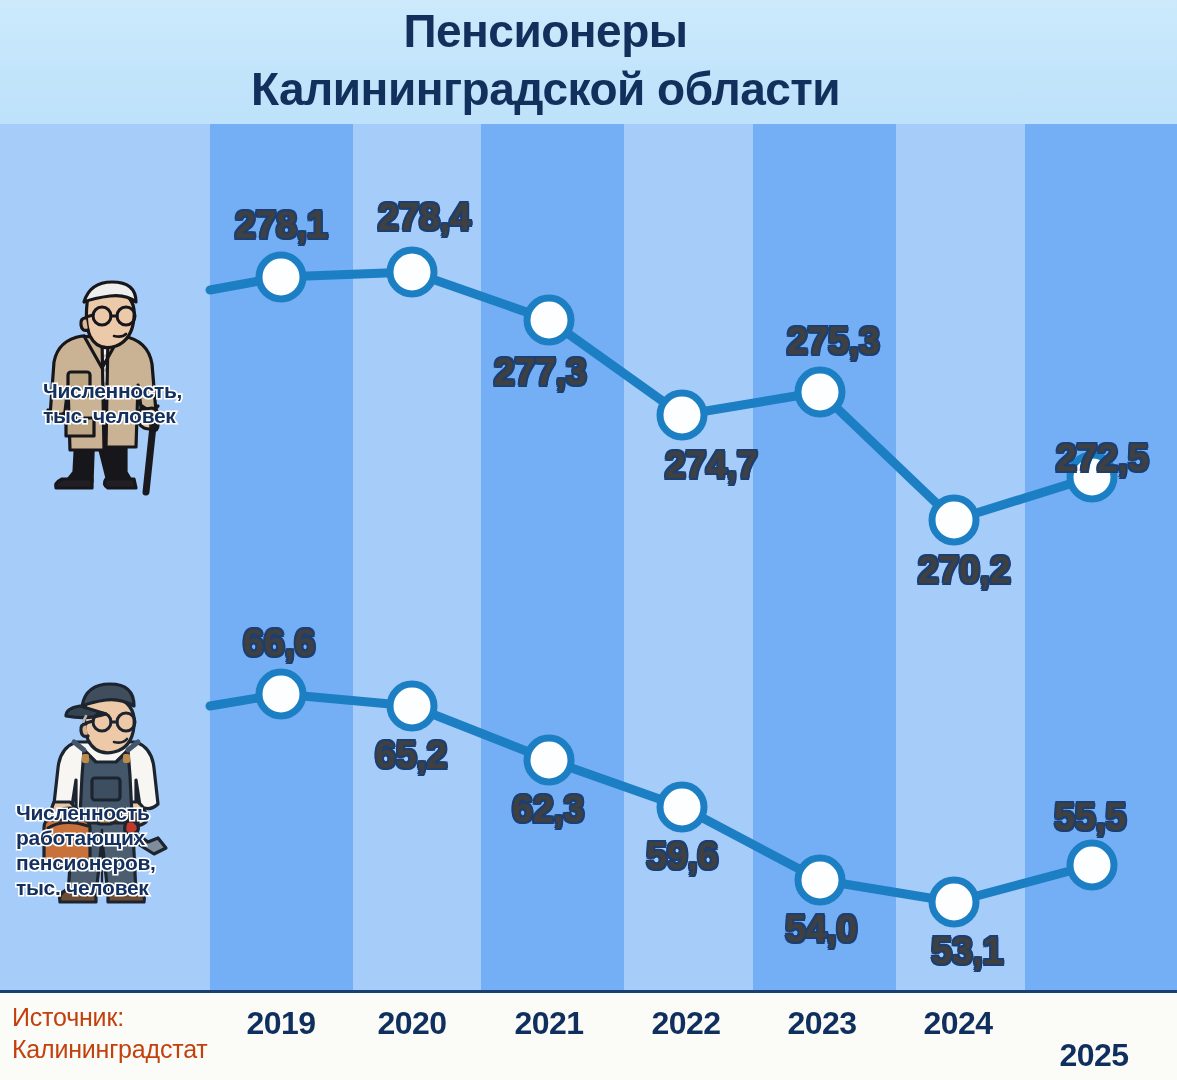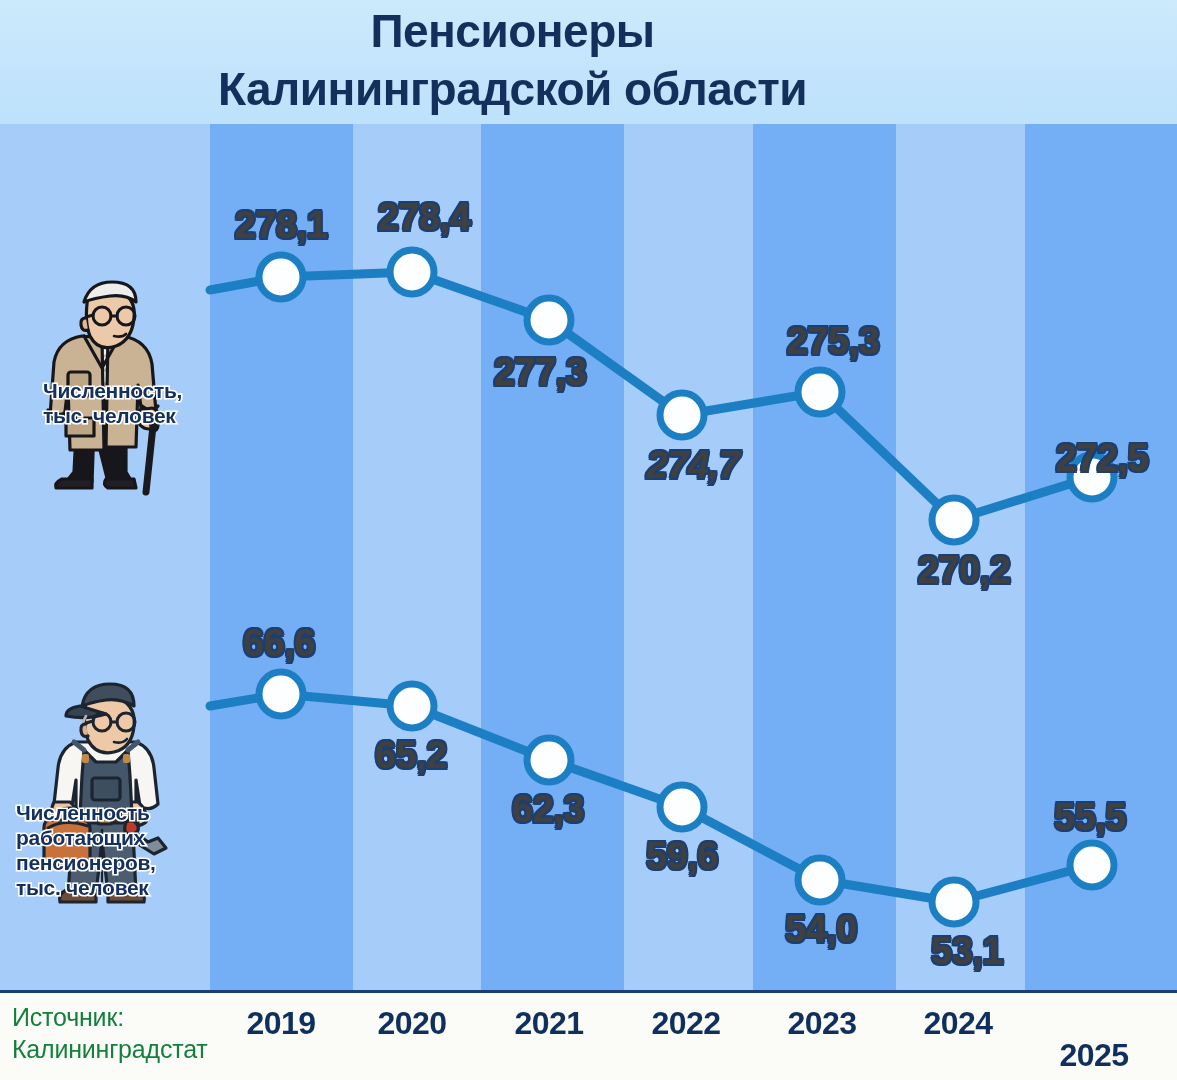--- a/index.html
+++ b/index.html
@@ -30,20 +30,21 @@
     position: absolute;
     left: 0; top: 2px;
     width: 1025px;
     text-align: center;
     color: #132f5c;
     font-weight: bold;
     font-size: 46px;
     line-height: 58px;
     letter-spacing: -0.5px;
     font-family: "Liberation Sans", sans-serif;
+    padding-left: 33px;
   }
   .title .line { display: block; }
 
   
   .plot {
     position: absolute;
     left: 0; top: 124px;
     width: 1177px;
     height: 866px;
     background: #a6ccfa;
@@ -103,21 +104,21 @@
     position: absolute;
     left: 0; top: 990px;
     width: 1177px;
     height: 90px;
     background: #fbfbf7;
     border-top: 3px solid #1b3f72;
   }
   .source {
     position: absolute;
     left: 12px; top: 8px;
-    color: #15803d;
+    color: #c2410c;
     font-size: 25px;
     line-height: 32px;
     letter-spacing: -0.2px;
   }
   .source .line { display: block; }
   .year {
     position: absolute;
     top: 4px;
     color: #0f2f5e;
     font-weight: bold;
@@ -281,21 +282,21 @@
           <path d="M89 42 h6 M71 41 l-7 2"></path>
         </g>
 
         <path d="M92 62 q9 2 13 -3" fill="none" stroke-width="2.6"></path>
       </g>
     </svg>
 
     <div class="val" style="left:281px; top:82px;">278,1</div>
     <div class="val" style="left:424px; top:74px;">278,4</div>
     <div class="val" style="left:540px; top:229px;">277,3</div>
-    <div class="val" style="left:693px; top:322px;font-style:italic;">274,7</div>
+    <div class="val" style="left:711px; top:322px;">274,7</div>
     <div class="val" style="left:833px; top:198px;">275,3</div>
     <div class="val" style="left:964px; top:427px;">270,2</div>
     <div class="val" style="left:1102px; top:286px;margin-top:29px;">272,5</div>
 
     <div class="val" style="left:279px; top:500px;">66,6</div>
     <div class="val" style="left:411px; top:612px;">65,2</div>
     <div class="val" style="left:548px; top:666px;">62,3</div>
     <div class="val" style="left:682px; top:713px;">59,6</div>
     <div class="val" style="left:821px; top:786px;">54,0</div>
     <div class="val" style="left:967px; top:808px;">53,1</div>

